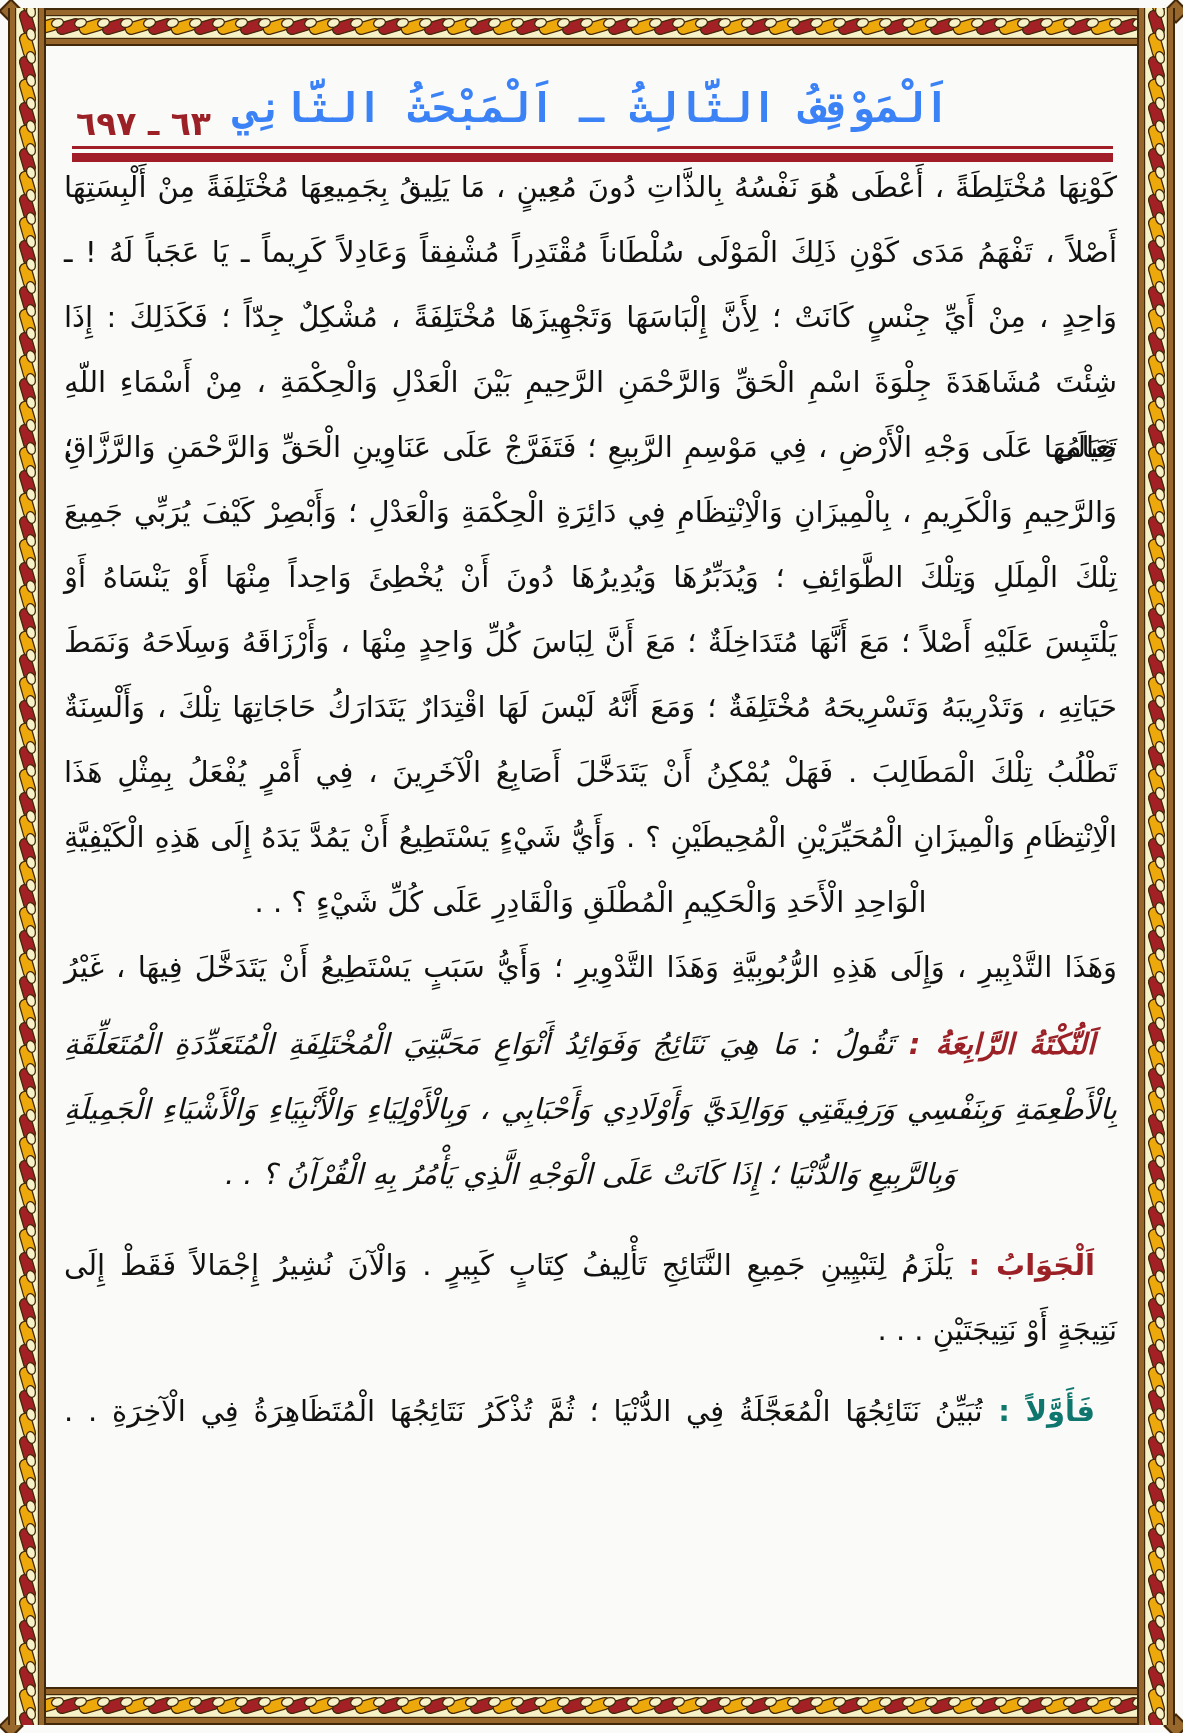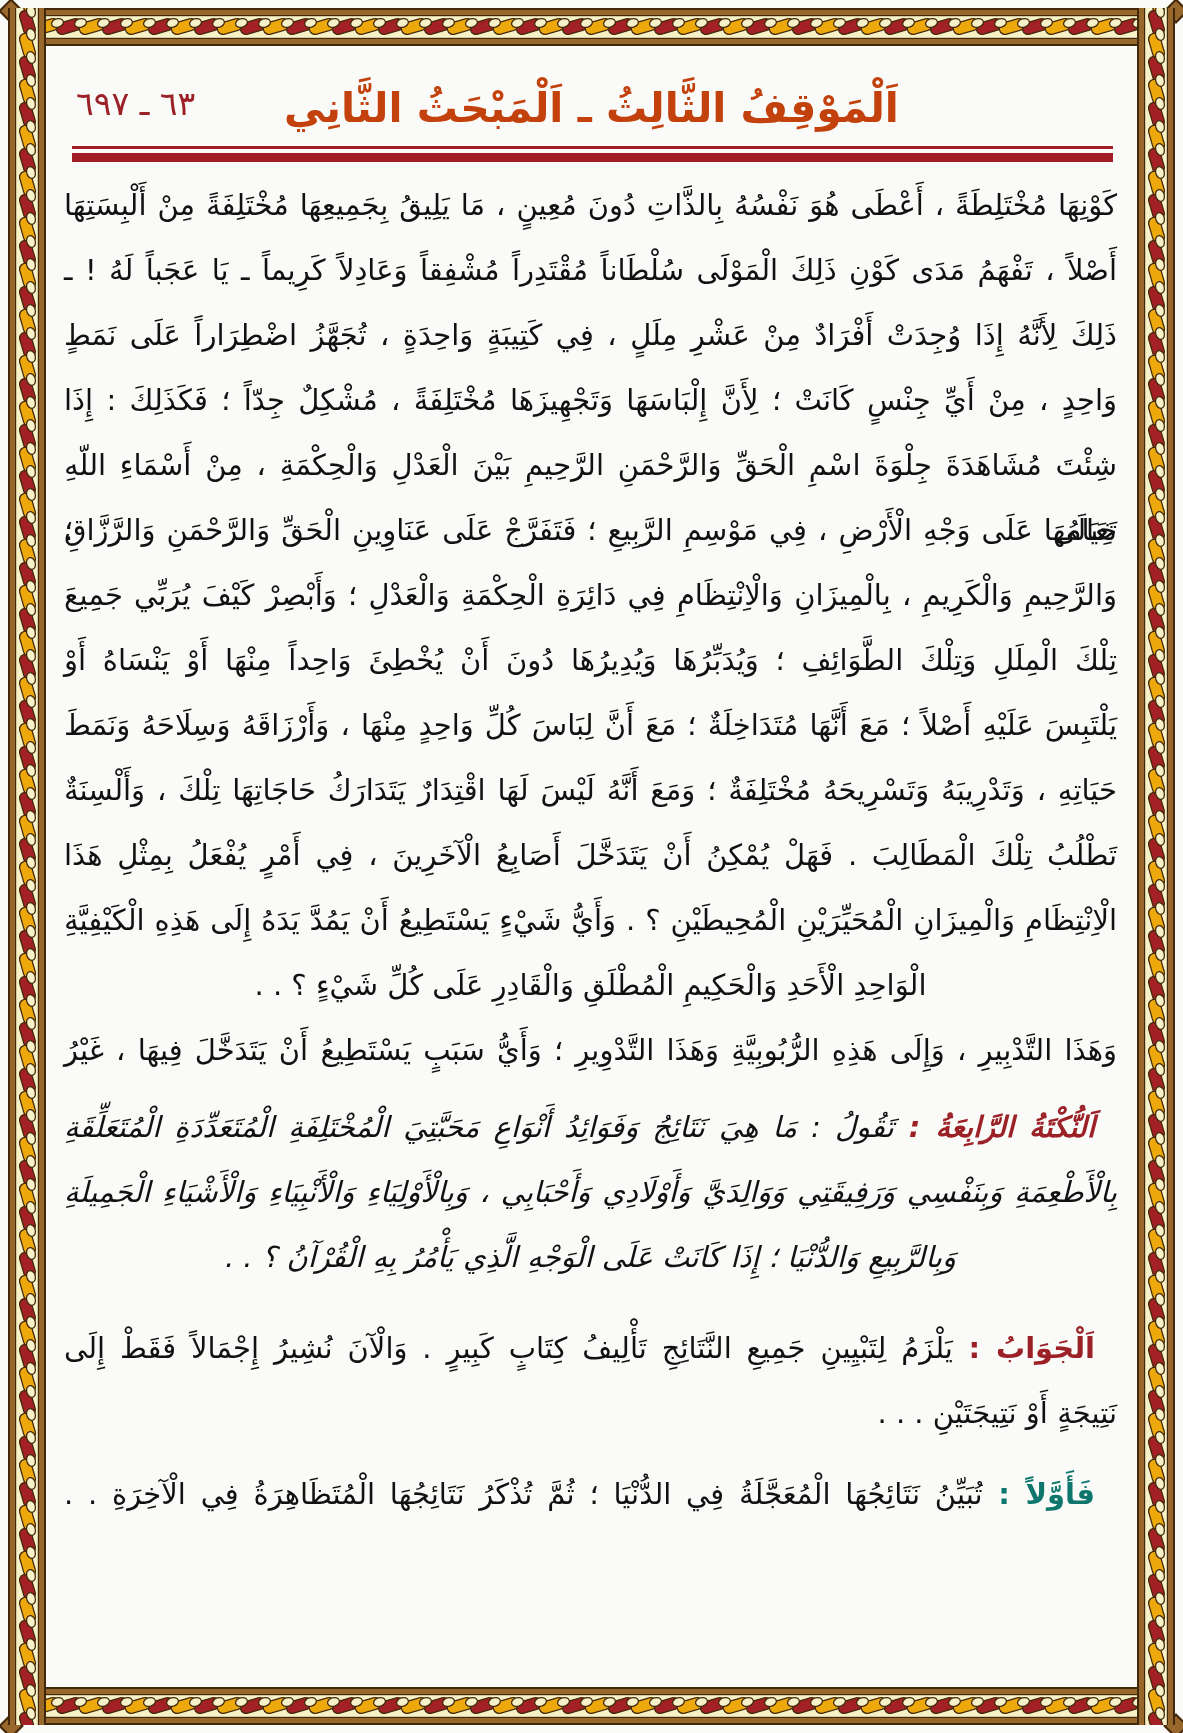--- a/index.html
+++ b/index.html
@@ -20,30 +20,30 @@
   .strip.right{left:1137px;top:8px;transform:rotate(90deg) translateY(-38px);transform-origin:0 0;}
   .corner-diamond{position:absolute;width:14px;height:14px;transform:rotate(45deg);}
   
   #header-title{
     position:absolute;top:84px;left:0;right:0;
     text-align:center;
     font-size:41px;font-weight:bold;
     letter-spacing:0px;
   }
   #page-number{
-    position:absolute;top:84px;left:76px;
-    font-size:33px;font-weight:normal;
+    position:absolute;top:104px;left:76px;
+    font-size:33px;font-weight:bold;
     direction:rtl;
   }
   .rule{position:absolute;left:72px;right:70px;}
   #rule-thin{top:146px;height:3px;}
   #rule-thick{top:153px;height:9px;}
   
   #text-body{
-    position:absolute;top:173px;right:66px;left:64px;
+    position:absolute;top:155px;right:66px;left:64px;
     direction:rtl;
     font-size:29px;
     color:#111;
   }
   .block{margin:0;}
   .block-continuation{margin-top:0;}
   .block-nukta-4{margin-top:12px;font-style:italic;}
   .block-jawab{margin-top:26px;}
   .block-awwalan{margin-top:16px;}
   .line{
@@ -152,31 +152,30 @@
       <rect y="7" width="46" height="1.2" fill="#42280a"></rect>
       <rect y="29.8" width="46" height="1.2" fill="#42280a"></rect>
       <rect y="31" width="46" height="5" fill="#97672c"></rect>
       <rect y="36" width="46" height="2" fill="#42280a"></rect>
     </pattern>
   </defs>
   <rect width="1717" height="38" fill="url(#chD)"></rect>
 </svg>
     </div>
 
-  <div id="header-title" style="color: #c2410c;">اَلْمَوْقِفُ الثَّالِثُ ـ اَلْمَبْحَثُ الثَّانِي</div>
+  <div id="header-title" style="color: #3b82f6; font-family: Liberation Mono, monospace;">اَلْمَوْقِفُ الثَّالِثُ ـ اَلْمَبْحَثُ الثَّانِي</div>
   <div id="page-number" style="color: rgb(155, 33, 39);">٦٣ ـ ٦٩٧</div>
 
   <div class="rule" id="rule-thin" style="background: rgb(161, 29, 40);"></div>
   <div class="rule" id="rule-thick" style="background: rgb(161, 29, 40);"></div>
 
   <div id="text-body" style="color: rgb(17, 17, 17);">
       <div class="block block-continuation">
         <div class="line justify">كَوْنِهَا مُخْتَلِطَةً ، أَعْطَى هُوَ نَفْسُهُ بِالذَّاتِ دُونَ مُعِينٍ ، مَا يَلِيقُ بِجَمِيعِهَا مُخْتَلِفَةً مِنْ أَلْبِسَتِهَا</div>
         <div class="line justify">أَصْلاً ، تَفْهَمُ مَدَى كَوْنِ ذَلِكَ الْمَوْلَى سُلْطَاناً مُقْتَدِراً مُشْفِقاً وَعَادِلاً كَرِيماً ـ يَا عَجَباً لَهُ ! ـ</div>
-        <div class="line justify">ذَلِكَ لِأَنَّهُ إِذَا وُجِدَتْ أَفْرَادٌ مِنْ عَشْرِ مِلَلٍ ، فِي كَتِيبَةٍ وَاحِدَةٍ ، تُجَهَّزُ اضْطِرَاراً عَلَى نَمَطٍ</div>
         <div class="line justify">وَاحِدٍ ، مِنْ أَيِّ جِنْسٍ كَانَتْ ؛ لِأَنَّ إِلْبَاسَهَا وَتَجْهِيزَهَا مُخْتَلِفَةً ، مُشْكِلٌ جِدّاً ؛ فَكَذَلِكَ : إِذَا</div>
         <div class="line justify">شِئْتَ مُشَاهَدَةَ جِلْوَةَ اسْمِ الْحَقِّ وَالرَّحْمَنِ الرَّحِيمِ بَيْنَ الْعَدْلِ وَالْحِكْمَةِ ، مِنْ أَسْمَاءِ اللّهِ تَعَالَى ؛</div>
         <div class="line justify">خِيَامُهَا عَلَى وَجْهِ الْأَرْضِ ، فِي مَوْسِمِ الرَّبِيعِ ؛ فَتَفَرَّجْ عَلَى عَنَاوِينِ الْحَقِّ وَالرَّحْمَنِ وَالرَّزَّاقِ</div>
         <div class="line justify">وَالرَّحِيمِ وَالْكَرِيمِ ، بِالْمِيزَانِ وَالْاِنْتِظَامِ فِي دَائِرَةِ الْحِكْمَةِ وَالْعَدْلِ ؛ وَأَبْصِرْ كَيْفَ يُرَبِّي جَمِيعَ</div>
         <div class="line justify">تِلْكَ الْمِلَلِ وَتِلْكَ الطَّوَائِفِ ؛ وَيُدَبِّرُهَا وَيُدِيرُهَا دُونَ أَنْ يُخْطِئَ وَاحِداً مِنْهَا أَوْ يَنْسَاهُ أَوْ</div>
         <div class="line justify">يَلْتَبِسَ عَلَيْهِ أَصْلاً ؛ مَعَ أَنَّهَا مُتَدَاخِلَةٌ ؛ مَعَ أَنَّ لِبَاسَ كُلِّ وَاحِدٍ مِنْهَا ، وَأَرْزَاقَهُ وَسِلَاحَهُ وَنَمَطَ</div>
         <div class="line justify">حَيَاتِهِ ، وَتَدْرِيبَهُ وَتَسْرِيحَهُ مُخْتَلِفَةٌ ؛ وَمَعَ أَنَّهُ لَيْسَ لَهَا اقْتِدَارٌ يَتَدَارَكُ حَاجَاتِهَا تِلْكَ ، وَأَلْسِنَةٌ</div>
         <div class="line justify">تَطْلُبُ تِلْكَ الْمَطَالِبَ . فَهَلْ يُمْكِنُ أَنْ يَتَدَخَّلَ أَصَابِعُ الْآخَرِينَ ، فِي أَمْرٍ يُفْعَلُ بِمِثْلِ هَذَا</div>
         <div class="line justify">الْاِنْتِظَامِ وَالْمِيزَانِ الْمُحَيِّرَيْنِ الْمُحِيطَيْنِ ؟ . وَأَيُّ شَيْءٍ يَسْتَطِيعُ أَنْ يَمُدَّ يَدَهُ إِلَى هَذِهِ الْكَيْفِيَّةِ</div>
         <div class="line center">الْوَاحِدِ الْأَحَدِ وَالْحَكِيمِ الْمُطْلَقِ وَالْقَادِرِ عَلَى كُلِّ شَيْءٍ ؟ . .</div>

